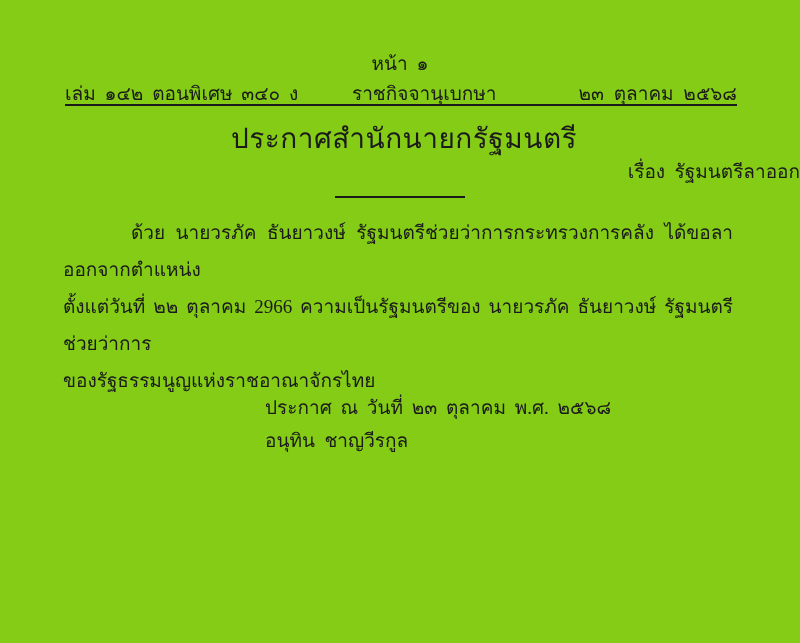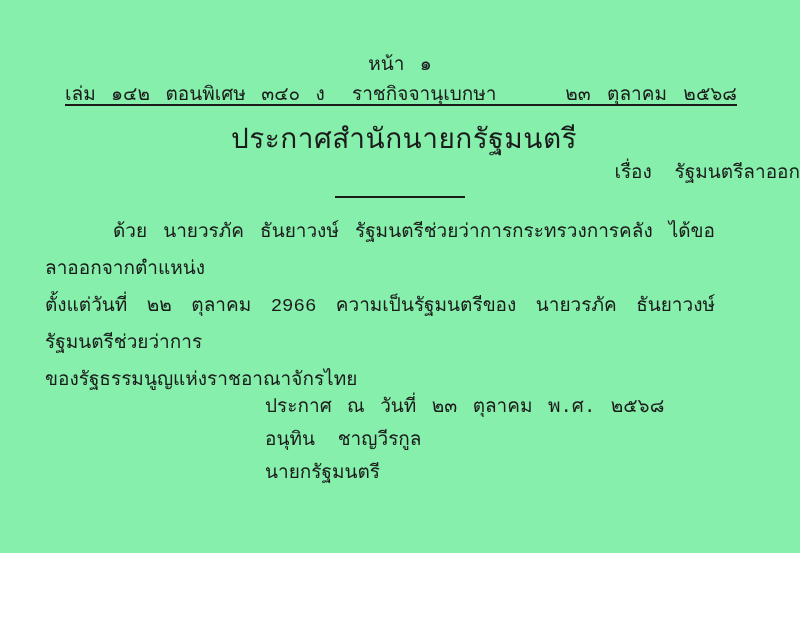--- a/index.html
+++ b/index.html
@@ -1,23 +1,23 @@
 <!DOCTYPE html>
 <html><head>
 <meta charset="utf-8">
 <style>
   * { margin: 0; padding: 0; box-sizing: border-box; }
   html, body { background: #ffffff; }
   .page {
     position: relative;
     width: 800px;
-    height: 553px;
-    background: #86efac;
+    height: 643px;
+    background: #84cc16;
     color: #1b1b1b;
-    font-family: Liberation Mono, monospace;
+    font-family: Liberation Serif, serif;
     overflow: hidden;
   }
   .page-no {
     position: absolute;
     top: 48px; left: 0; right: 0;
     text-align: center;
     font-size: 19px;
     word-spacing: 4px;
     white-space: pre-wrap;
   }
@@ -61,21 +61,21 @@
     white-space: pre-wrap;
   }
   .divider {
     position: absolute;
     left: 335px; top: 196px;
     width: 130px; height: 2px;
     background: #1b1b1b;
   }
   .body-text {
     position: absolute;
-    left: 45px; top: 214px;
+    left: 63px; top: 214px;
     width: 670px;
     font-size: 19px;
     line-height: 37px;
   }
   .body-text p { margin: 0; }
   .body-text p.just {
     text-align: justify;
     text-align-last: justify;
   }
   .body-text p.indent { text-indent: 68px; }
@@ -114,16 +114,15 @@
 
   <div class="body-text">
     <p class="just indent">ด้วย นายวรภัค ธันยาวงษ์ รัฐมนตรีช่วยว่าการกระทรวงการคลัง ได้ขอลาออกจากตำแหน่ง</p>
     <p class="just">ตั้งแต่วันที่ ๒๒ ตุลาคม 2966 ความเป็นรัฐมนตรีของ นายวรภัค ธันยาวงษ์ รัฐมนตรีช่วยว่าการ</p>
     <p>ของรัฐธรรมนูญแห่งราชอาณาจักรไทย</p>
   </div>
 
   <div class="sig">
     <div class="sig-date">ประกาศ ณ วันที่ ๒๓ ตุลาคม พ.ศ. ๒๕๖๘</div>
     <div class="sig-name">อนุทิน  ชาญวีรกูล</div>
-    <div class="sig-pos">นายกรัฐมนตรี</div>
   </div>
 
 </div>
 
 </body></html>

